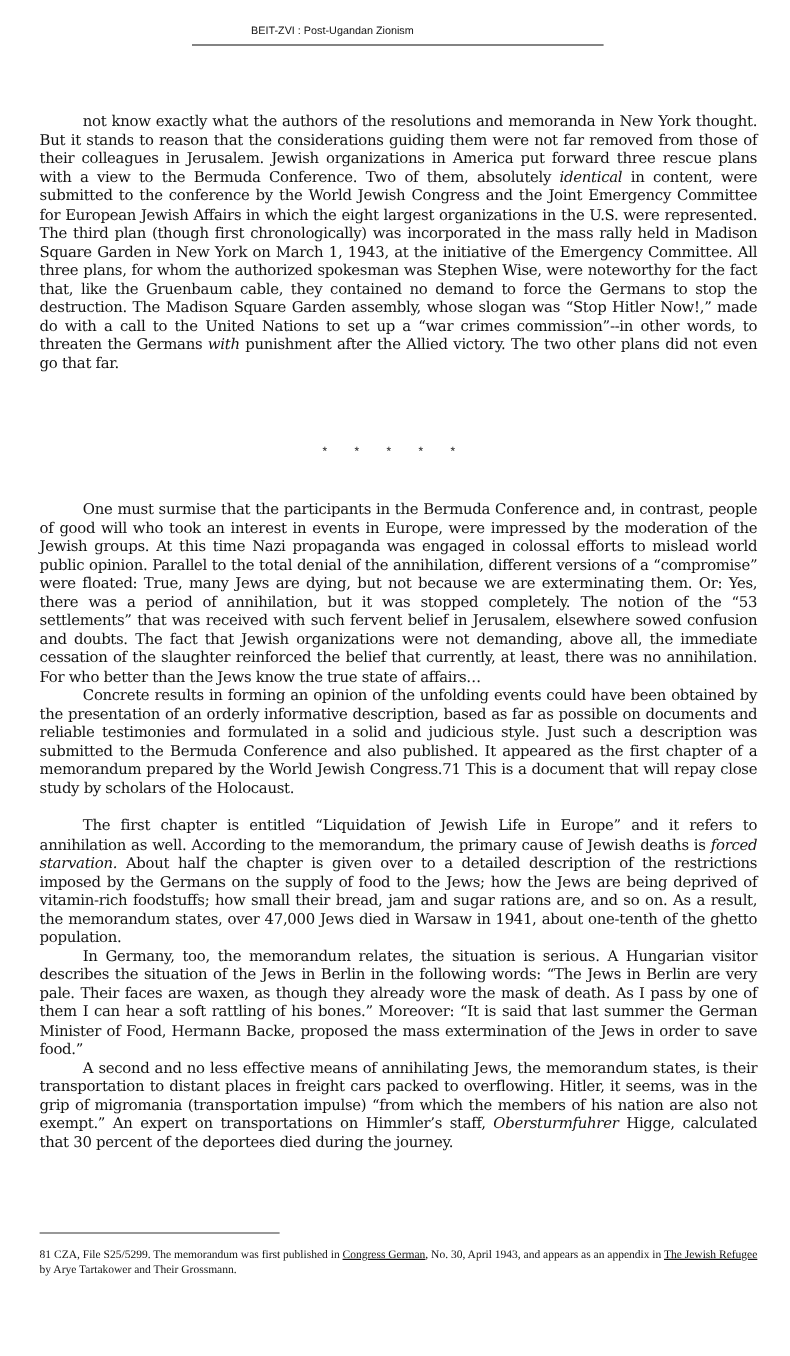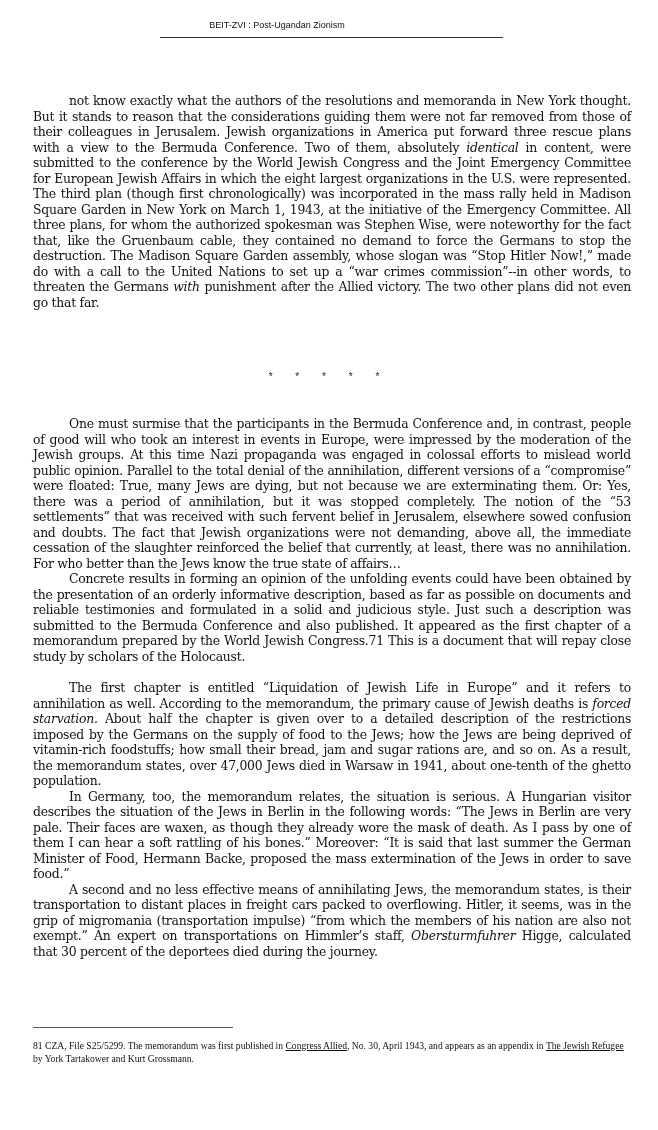--- a/index.html
+++ b/index.html
@@ -55,15 +55,15 @@
 <div class="body-text" style="top:416px;">
   <p class="indent">One must surmise that the participants in the Bermuda Conference and, in contrast, people of good will who took an interest in events in Europe, were impressed by the moderation of the Jewish groups. At this time Nazi propaganda was engaged in colossal efforts to mislead world public opinion. Parallel to the total denial of the annihilation, different versions of a “compromise” were floated: True, many Jews are dying, but not because we are exterminating them. Or: Yes, there was a period of annihilation, but it was stopped completely. The notion of the “53 settlements” that was received with such fervent belief in Jerusalem, elsewhere sowed confusion and doubts. The fact that Jewish organizations were not demanding, above all, the immediate cessation of the slaughter reinforced the belief that currently, at least, there was no annihilation. For who better than the Jews know the true state of affairs…</p>
   <p class="indent">Concrete results in forming an opinion of the unfolding events could have been obtained by the presentation of an orderly informative description, based as far as possible on documents and reliable testimonies and formulated in a solid and judicious style. Just such a description was submitted to the Bermuda Conference and also published. It appeared as the first chapter of a memorandum prepared by the World Jewish Congress.71 This is a document that will repay close study by scholars of the Holocaust.</p>
   <div class="gap"></div>
   <p class="indent"><span>The first chapter is entitled “Liquidation of Jewish Life in Europe” and it refers to annihilation as well. According to the memorandum, the primary cause of Jewish deaths is </span><i>forced starvation.</i><span> About half the chapter is given over to a detailed description of the restrictions imposed by the Germans on the supply of food to the Jews; how the Jews are being deprived of vitamin-rich foodstuffs; how small their bread, jam and sugar rations are, and so on. As a result, the memorandum states, over 47,000 Jews died in Warsaw in 1941, about one-tenth of the ghetto population.</span></p>
   <p class="indent">In Germany, too, the memorandum relates, the situation is serious. A Hungarian visitor describes the situation of the Jews in Berlin in the following words: “The Jews in Berlin are very pale. Their faces are waxen, as though they already wore the mask of death. As I pass by one of them I can hear a soft rattling of his bones.” Moreover: “It is said that last summer the German Minister of Food, Hermann Backe, proposed the mass extermination of the Jews in order to save food.”</p>
   <p class="indent"><span>A second and no less effective means of annihilating Jews, the memorandum states, is their transportation to distant places in freight cars packed to overflowing. Hitler, it seems, was in the grip of migromania (transportation impulse) “from which the members of his nation are also not exempt.” An expert on transportations on Himmler’s staff, </span><i>Obersturmfuhrer</i><span> Higge, calculated that 30 percent of the deportees died during the journey.</span></p>
 </div>
 
 <div class="footnote-rule"></div>
-<div class="footnote"><span>81 CZA, File S25/5299. The memorandum was first published in </span><u>Congress Allied</u><span>, No. 30, April 1943, and appears as an appendix in </span><u>The Jewish Refugee</u><span> by York Tartakower and Kurt Grossmann.</span></div>
+<div class="footnote"><span>81 CZA, File S25/5299. The memorandum was first published in </span><u>Congress German</u><span>, No. 30, April 1943, and appears as an appendix in </span><u>The Jewish Refugee</u><span> by Arye Tartakower and Their Grossmann.</span></div>
 
 <div class="page-number">— 278 —</div>
 
 </body></html>

